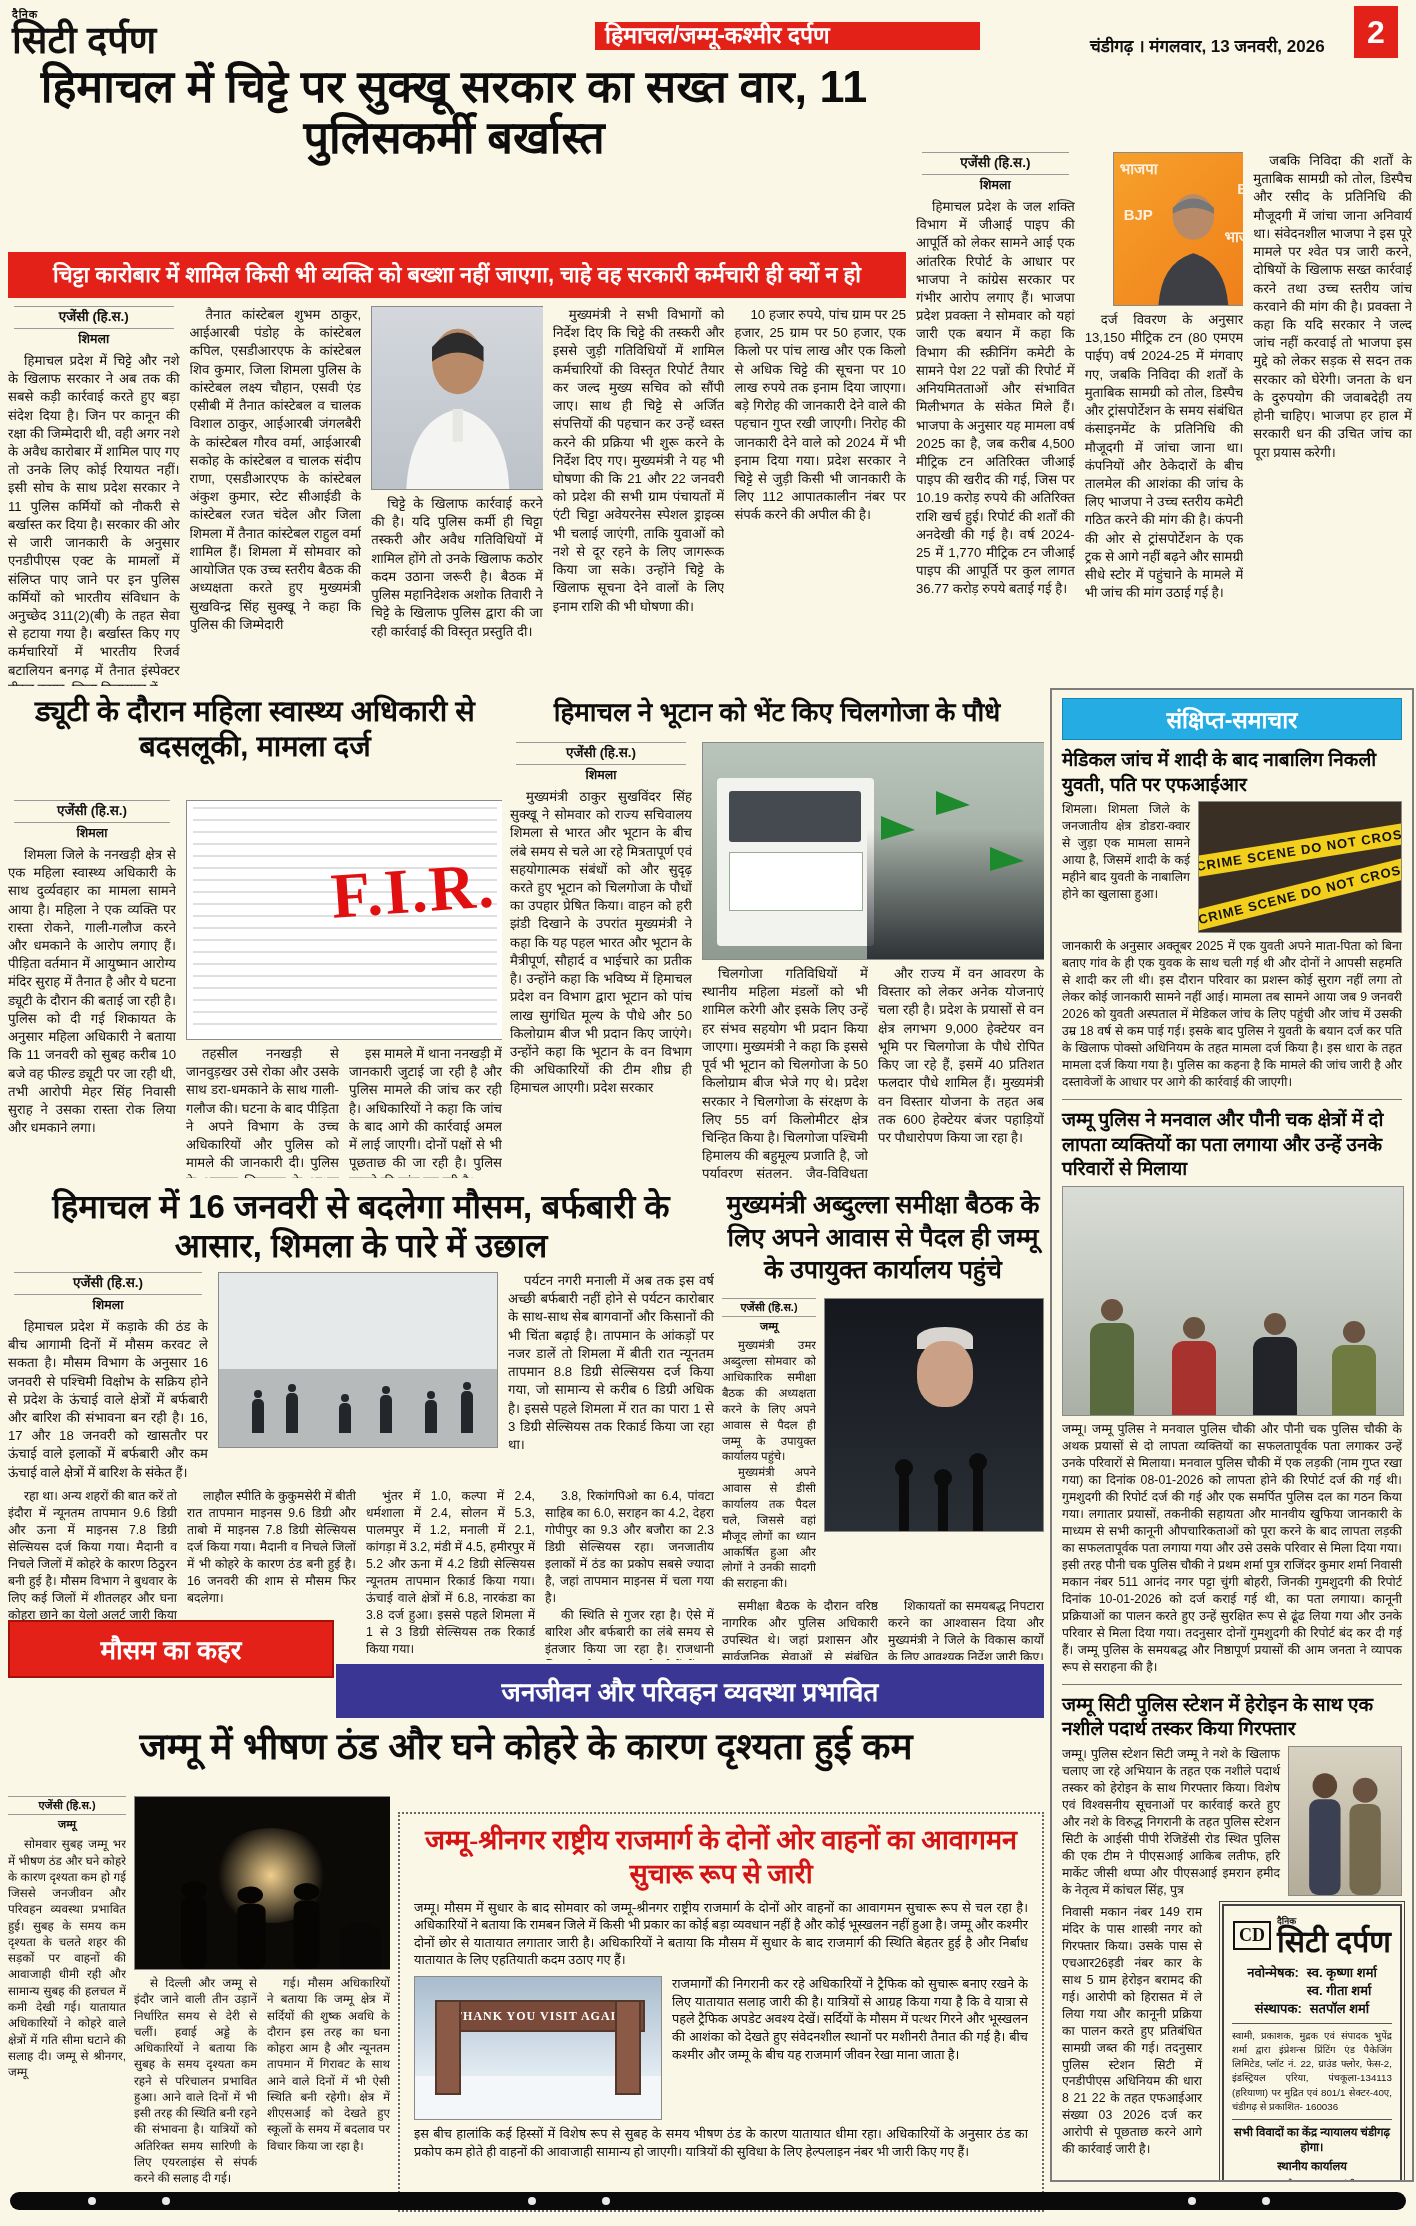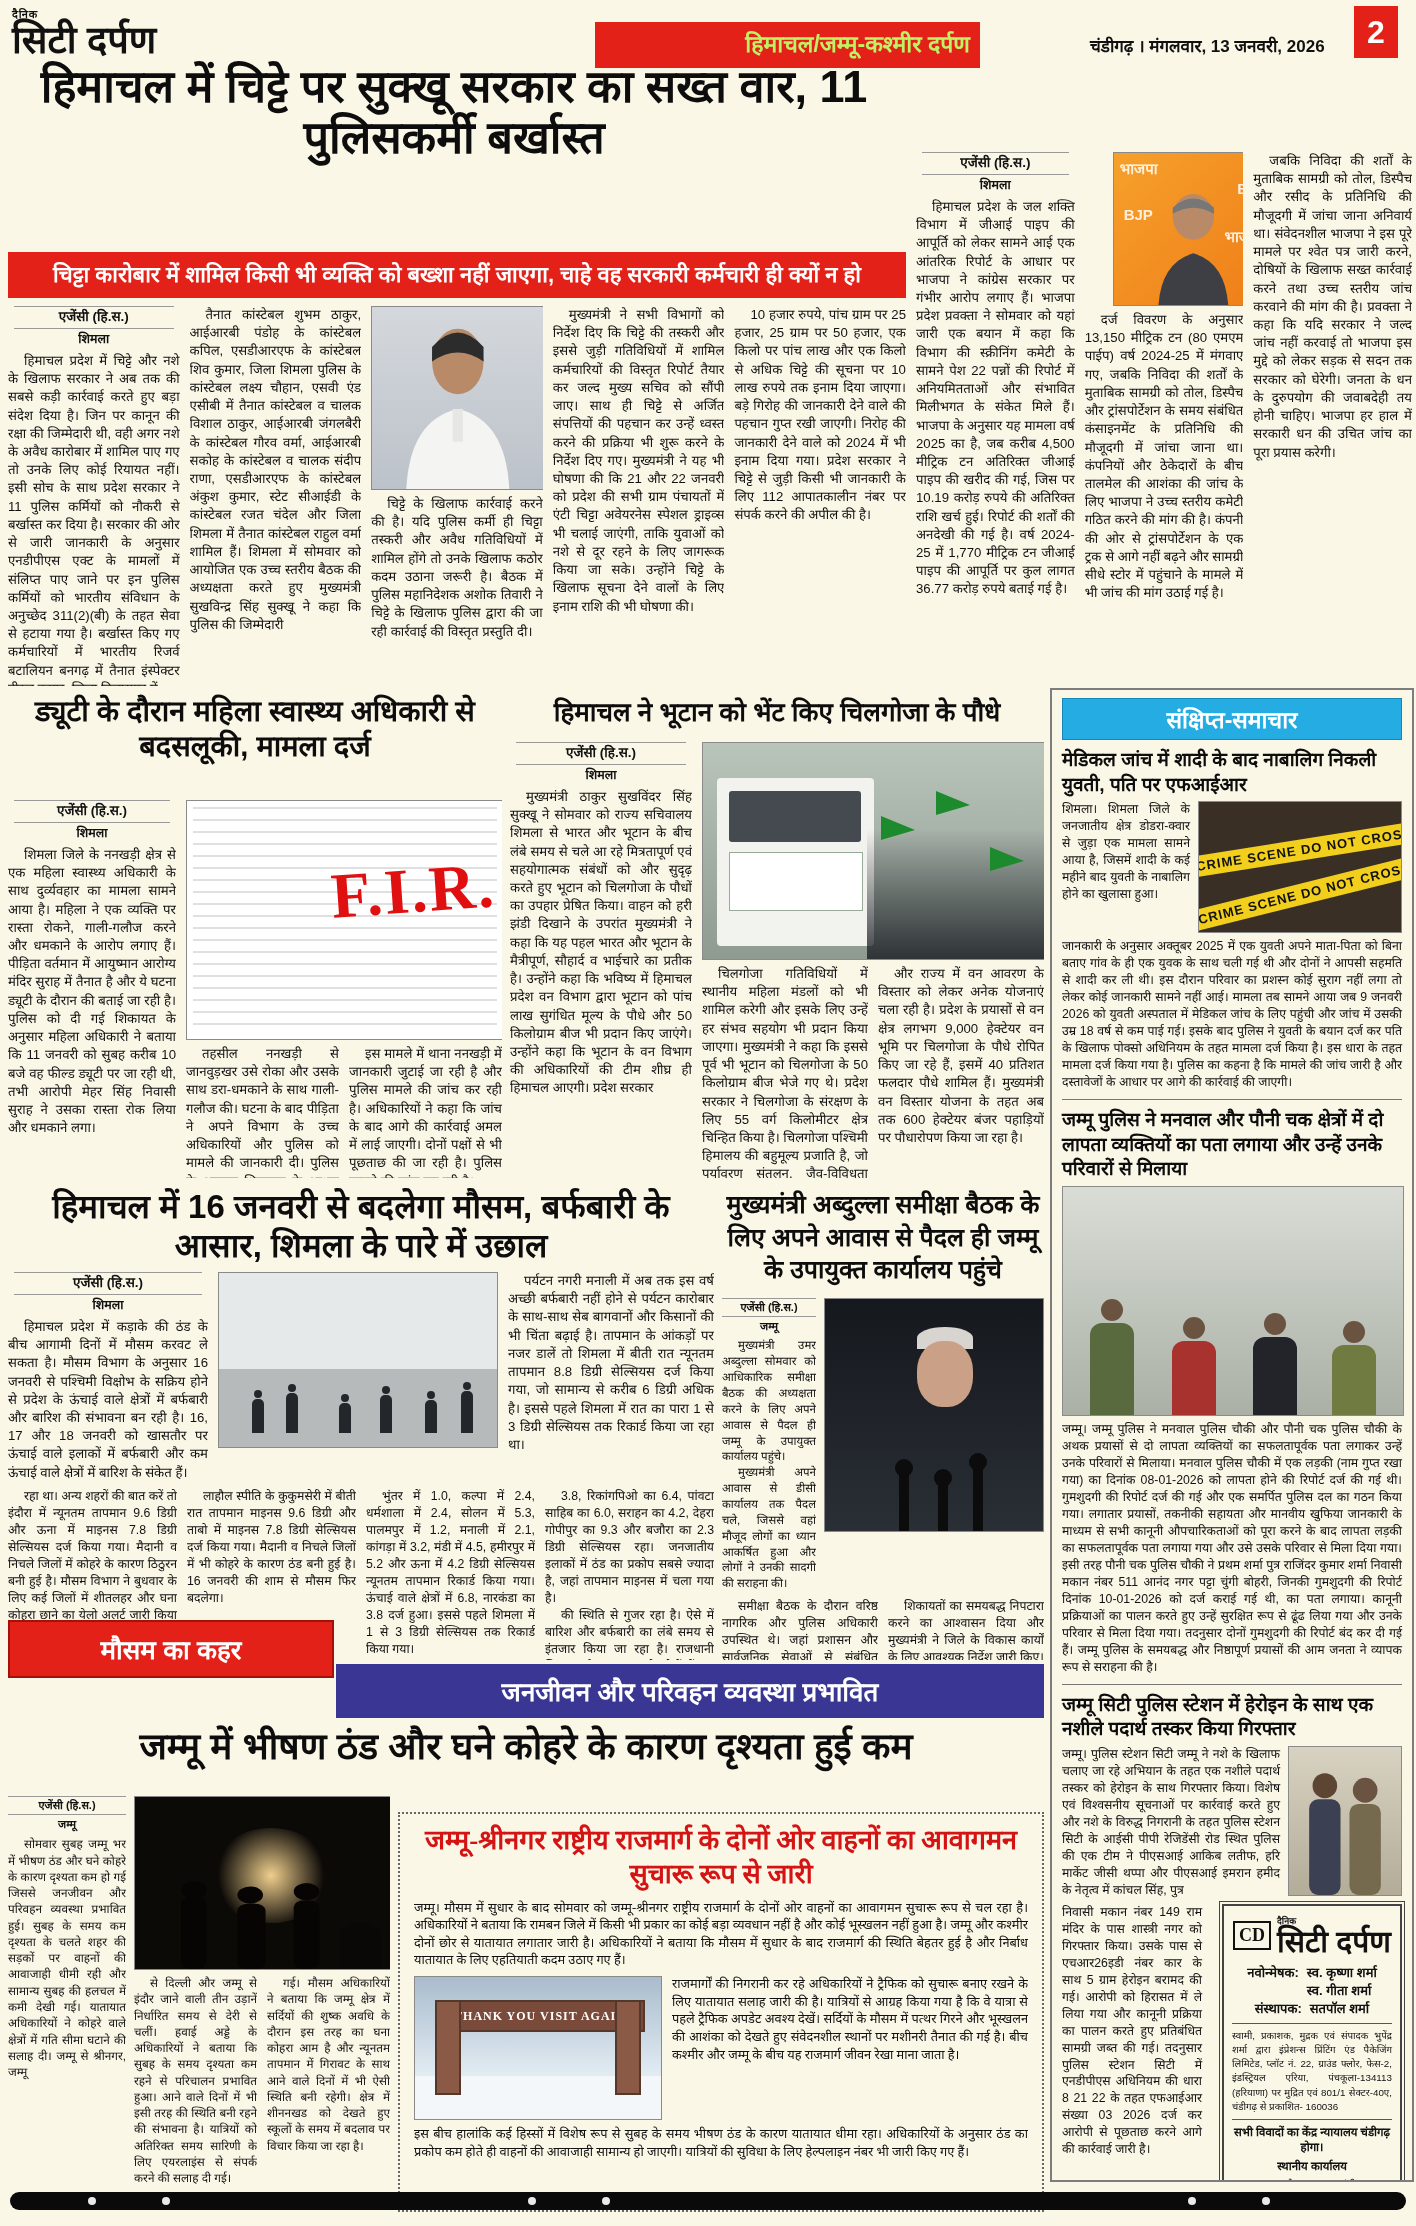--- a/index.html
+++ b/index.html
@@ -2,22 +2,22 @@
 <html><head>
 <meta charset="utf-8">
 <style>
   html,body{margin:0;padding:0;background:#888;}
   .page{position:relative;width:1416px;height:2226px;margin:0 auto;background:#fbf7e7;
         font-family:"Liberation Sans",sans-serif;color:#111;overflow:hidden;}
   .abs{position:absolute;}
   
   .logo-small{font-size:11px;font-weight:bold;letter-spacing:1px;}
   .logo-main{font-size:38px;font-weight:bold;line-height:1;letter-spacing:0;}
-  .banner{background:#e32119;color:#bef264;font-weight:bold;font-size:23px;text-align:right;
-          padding:9px 10px;line-height:1.2;}
+  .banner{background:#e32119;color:#ffffff;font-weight:bold;font-size:23px;text-align:left;
+          padding:0 10px;line-height:1.2;}
   .dateline{font-size:17px;font-weight:bold;white-space:nowrap;}
   .pagebox{background:#e32119;color:#fff;font-weight:bold;font-size:32px;width:44px;height:52px;
            display:flex;align-items:center;justify-content:center;}
   
   .hl{font-weight:bold;text-align:center;color:#0d0d0d;}
   .hl-lead{font-size:45px;line-height:1.13;text-align:center;}
   .hl-2{font-size:29px;line-height:1.22;}
   .hl-3{font-size:26px;line-height:1.25;}
   .hl-cold{font-size:37px;line-height:1.15;}
   .redband{background:#e32119;color:#fff;font-weight:bold;font-size:22px;text-align:center;
@@ -382,21 +382,21 @@
             <rect x="62" y="60" width="10" height="40" rx="4" fill="#060504"></rect>
             <circle cx="67" cy="55" r="5" fill="#060504"></circle>
             <path d="M80 78 q8 -10 16 0 l0 22 l-16 0 Z" fill="#0a0806"></path>
           </svg>
         </div>
         <div class="cols small" style="margin-top:5px;">
           <div class="col" style="font-size:11.8px;">
               <div class="p">से दिल्ली और जम्मू से इंदौर जाने वाली तीन उड़ानें निर्धारित समय से देरी से चलीं। हवाई अड्डे के अधिकारियों ने बताया कि सुबह के समय दृश्यता कम रहने से परिचालन प्रभावित हुआ। आने वाले दिनों में भी इसी तरह की स्थिति बनी रहने की संभावना है। यात्रियों को अतिरिक्त समय सारिणी के लिए एयरलाइंस से संपर्क करने की सलाह दी गई।</div>
             </div>
           <div class="col" style="font-size:11.8px;">
-              <div class="p">गई। मौसम अधिकारियों ने बताया कि जम्मू क्षेत्र में सर्दियों की शुष्क अवधि के दौरान इस तरह का घना कोहरा आम है और न्यूनतम तापमान में गिरावट के साथ आने वाले दिनों में भी ऐसी स्थिति बनी रहेगी। क्षेत्र में शीननखड को देखते हुए स्कूलों के समय में बदलाव पर विचार किया जा रहा है।</div>
+              <div class="p">गई। मौसम अधिकारियों ने बताया कि जम्मू क्षेत्र में सर्दियों की शुष्क अवधि के दौरान इस तरह का घना कोहरा आम है और न्यूनतम तापमान में गिरावट के साथ आने वाले दिनों में भी ऐसी स्थिति बनी रहेगी। क्षेत्र में शीएसआई को देखते हुए स्कूलों के समय में बदलाव पर विचार किया जा रहा है।</div>
             </div>
         </div>
       </div>
     </div>
   </div>
 
   <div class="abs dotbox" style="left:398px;top:1812px;width:646px;height:400px;overflow:hidden;font-family:Liberation Serif, serif;">
     <div class="hl-red">जम्मू-श्रीनगर राष्ट्रीय राजमार्ग के दोनों ओर वाहनों का आवागमन सुचारू रूप से जारी</div>
     <div class="col" style="font-size:12.8px;">जम्मू। मौसम में सुधार के बाद सोमवार को जम्मू-श्रीनगर राष्ट्रीय राजमार्ग के दोनों ओर वाहनों का आवागमन सुचारू रूप से चल रहा है। अधिकारियों ने बताया कि रामबन जिले में किसी भी प्रकार का कोई बड़ा व्यवधान नहीं है और कोई भूस्खलन नहीं हुआ है। जम्मू और कश्मीर दोनों छोर से यातायात लगातार जारी है। अधिकारियों ने बताया कि मौसम में सुधार के बाद राजमार्ग की स्थिति बेहतर हुई है और निर्बाध यातायात के लिए एहतियाती कदम उठाए गए हैं।</div>
     <div style="display:flex;gap:10px;margin-top:6px;">

